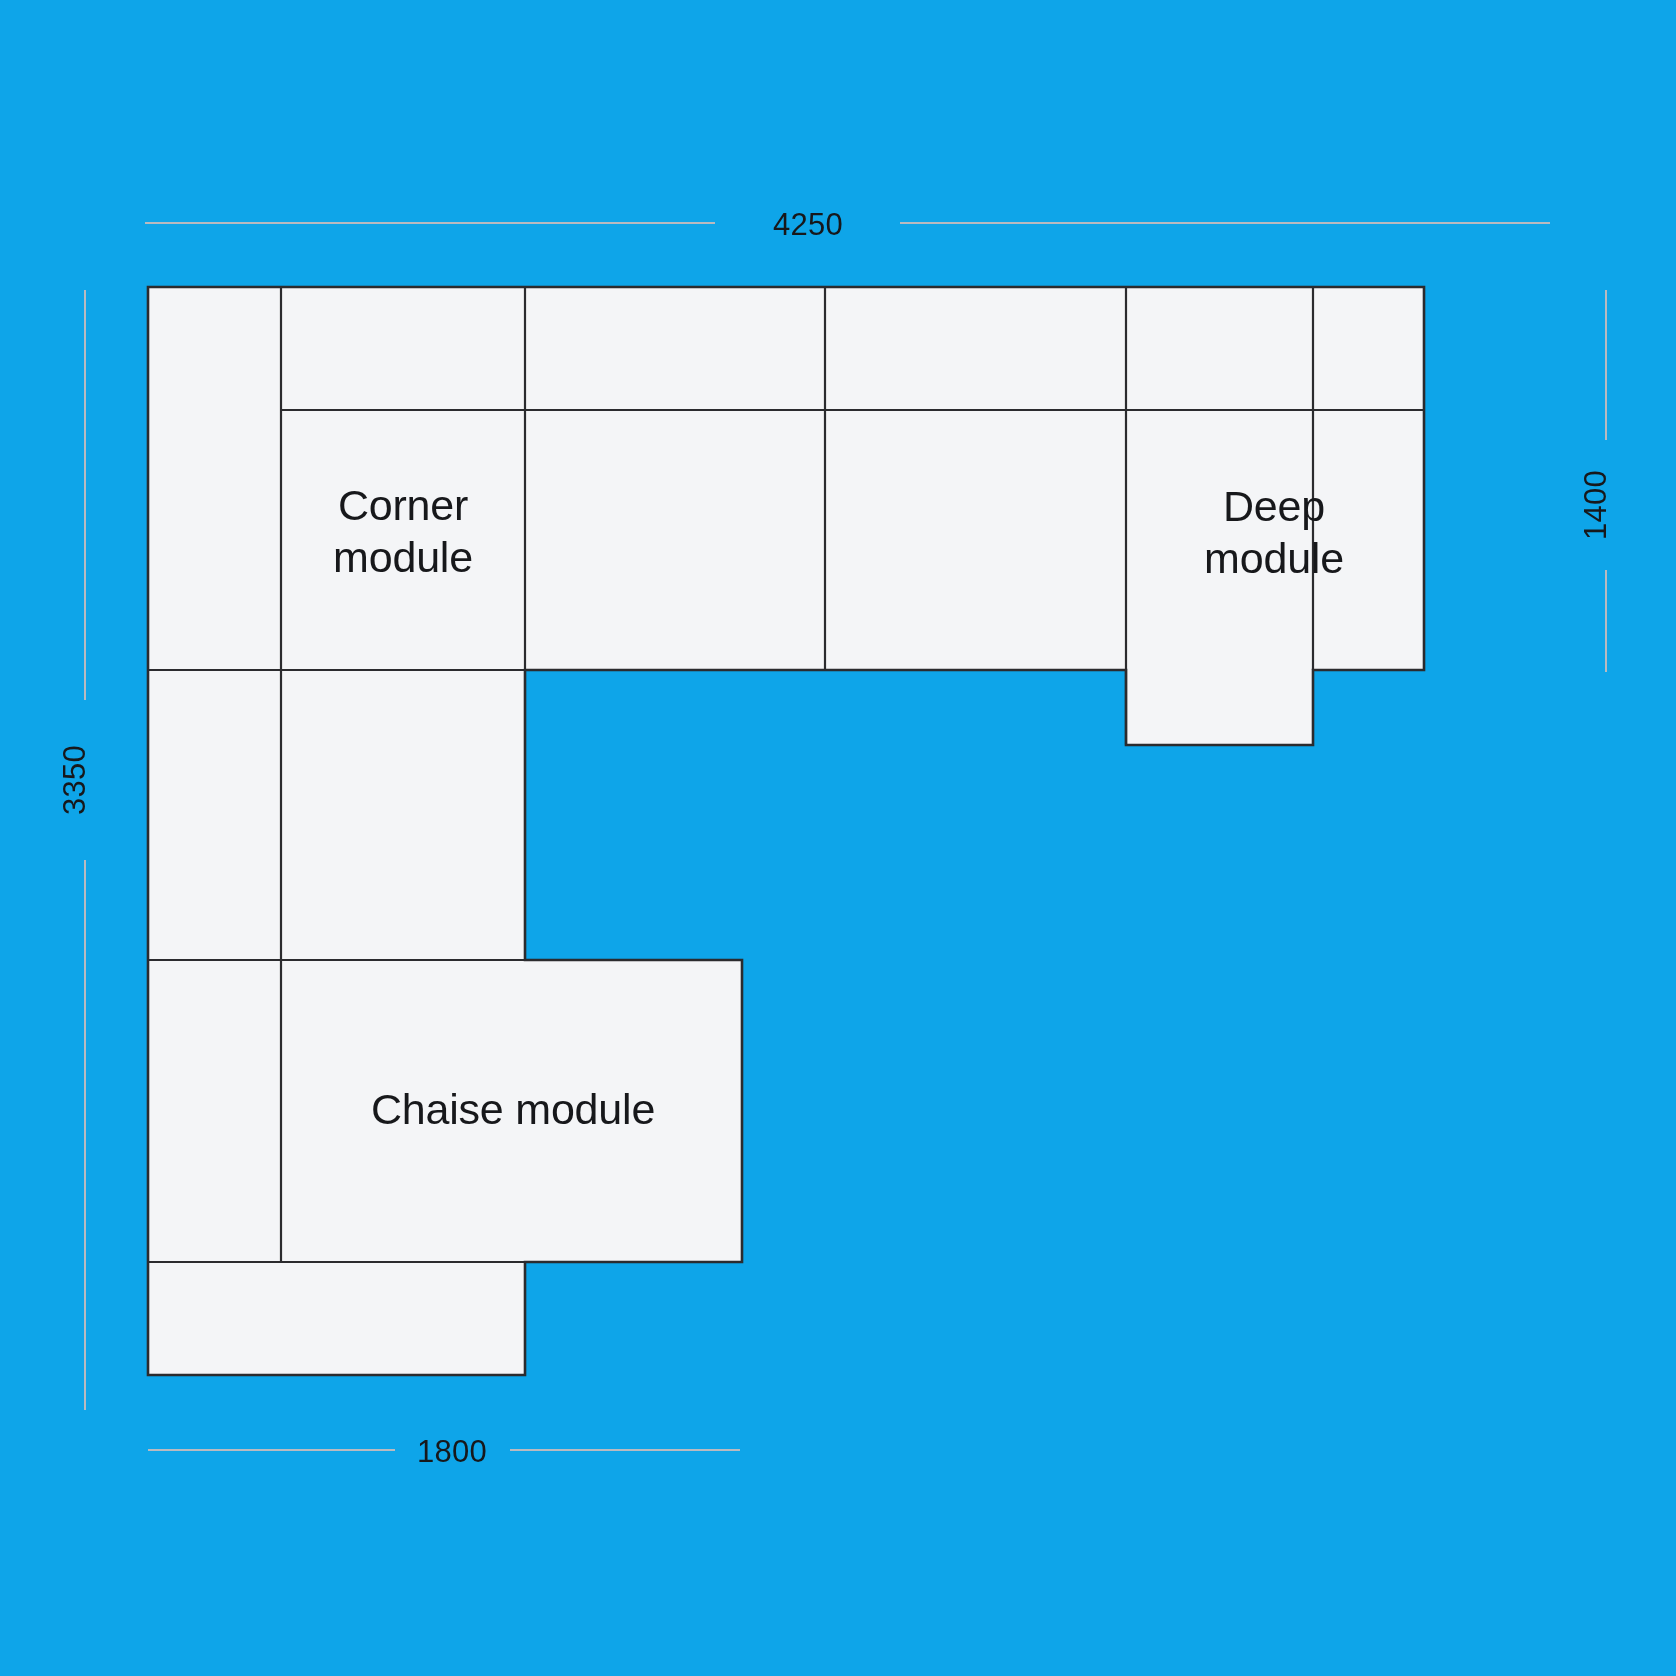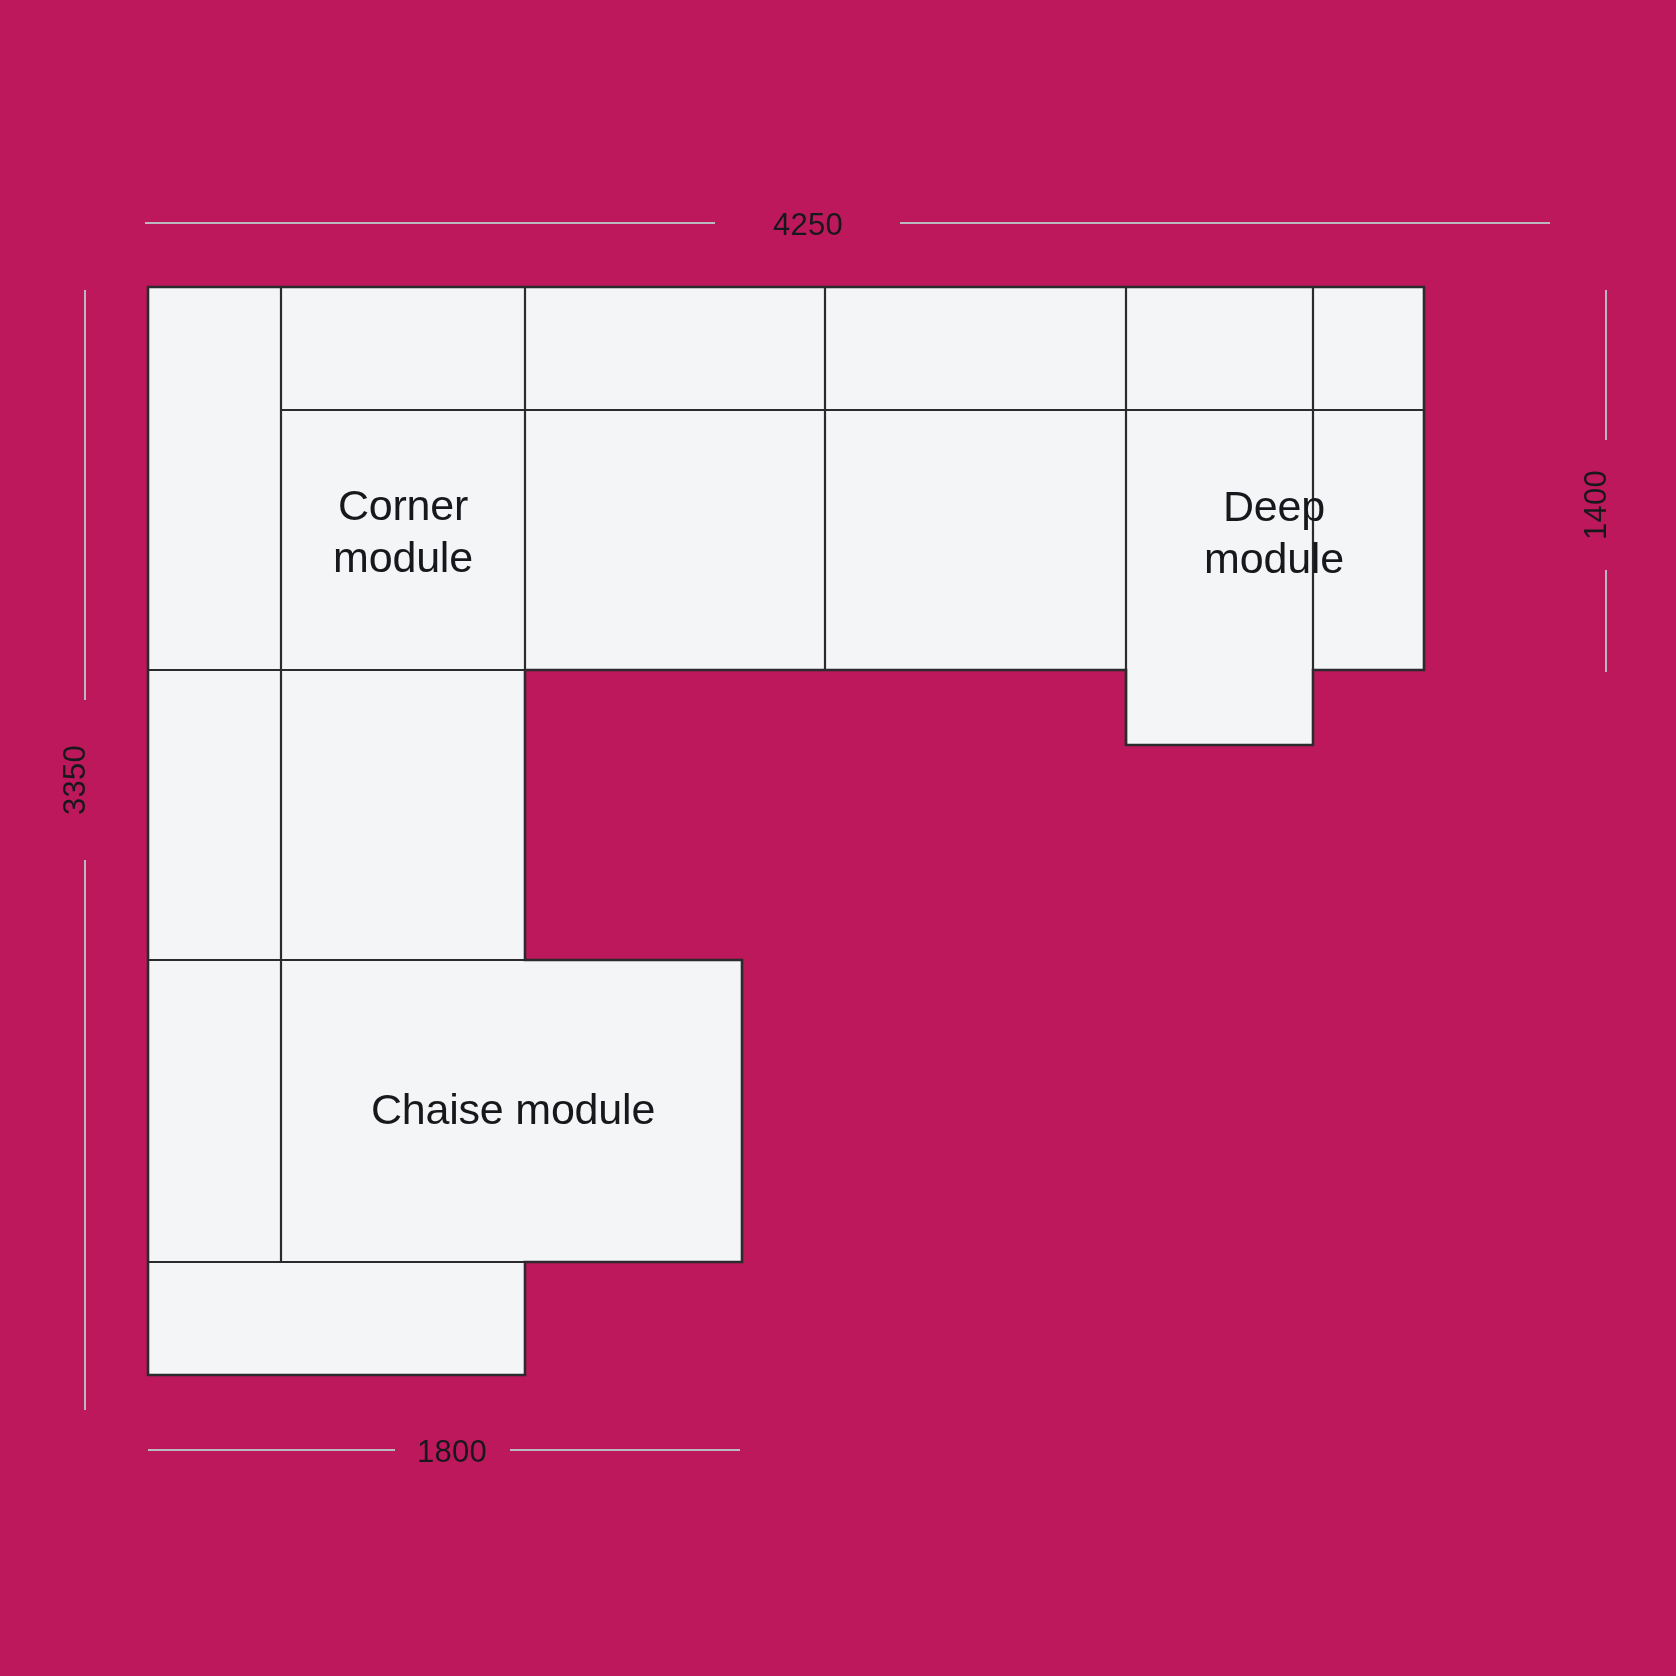--- a/index.html
+++ b/index.html
@@ -10,21 +10,21 @@
     width: 1676px;
     height: 1676px;
     background: #f3f4f7;
     font-family: "Liberation Sans", sans-serif;
     overflow: hidden;
   }
   #plan-root {
     position: relative;
     width: 1676px;
     height: 1676px;
-    background: #be185d;
+    background: #0ea5e9;
   }
   svg#plan-svg {
     display: block;
     width: 1676px;
     height: 1676px;
   }
   .module-face {
     fill: #f4f5f7;
     stroke: #2b2b2e;
     stroke-width: 2.6;

